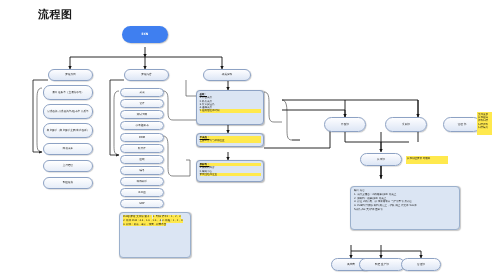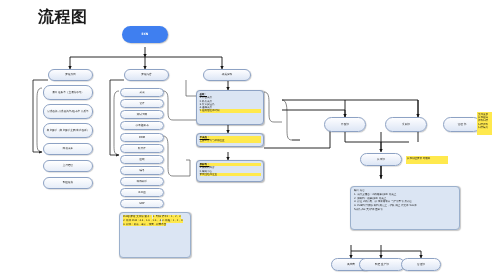--- a/index.html
+++ b/index.html
@@ -8,21 +8,21 @@
     background:#ffffff;
     font-family:"DejaVu Sans","Liberation Sans",sans-serif;
     overflow:hidden;
     position:relative;
   }
   #canvas{position:absolute;left:0;top:0;width:492px;height:274px;}
   .svg-layer{position:absolute;left:0;top:0;width:492px;height:274px;pointer-events:none;}
 
   .title{
     position:absolute;left:38px;top:7px;
-    font-size:16px;font-weight:bold;color:#1a1a1a;
+    font-size:11px;font-weight:bold;color:#1a1a1a;
     letter-spacing:.5px;
   }
 
   
   .node{
     position:absolute;
     box-sizing:border-box;
     display:flex;align-items:center;justify-content:center;
     text-align:center;
     font-size:2.6px;

